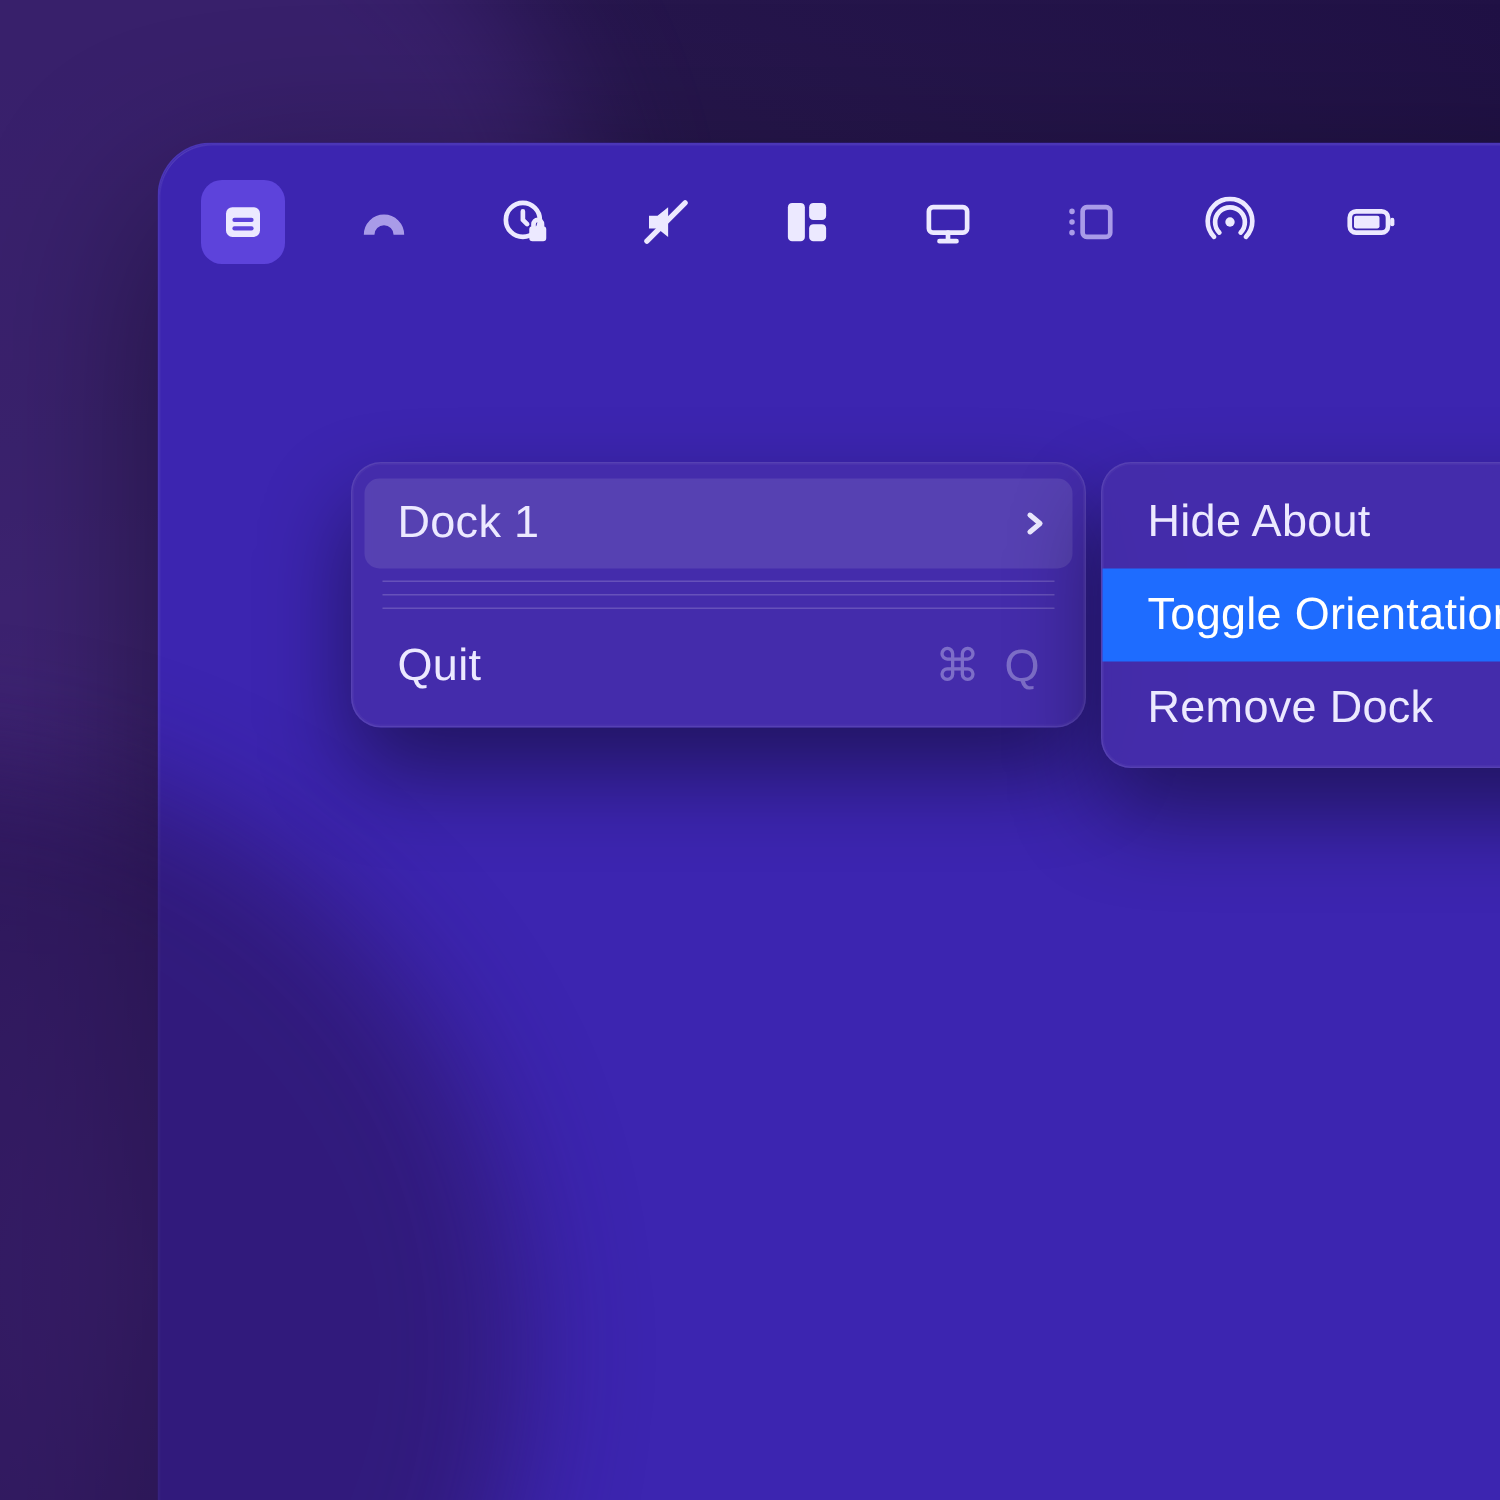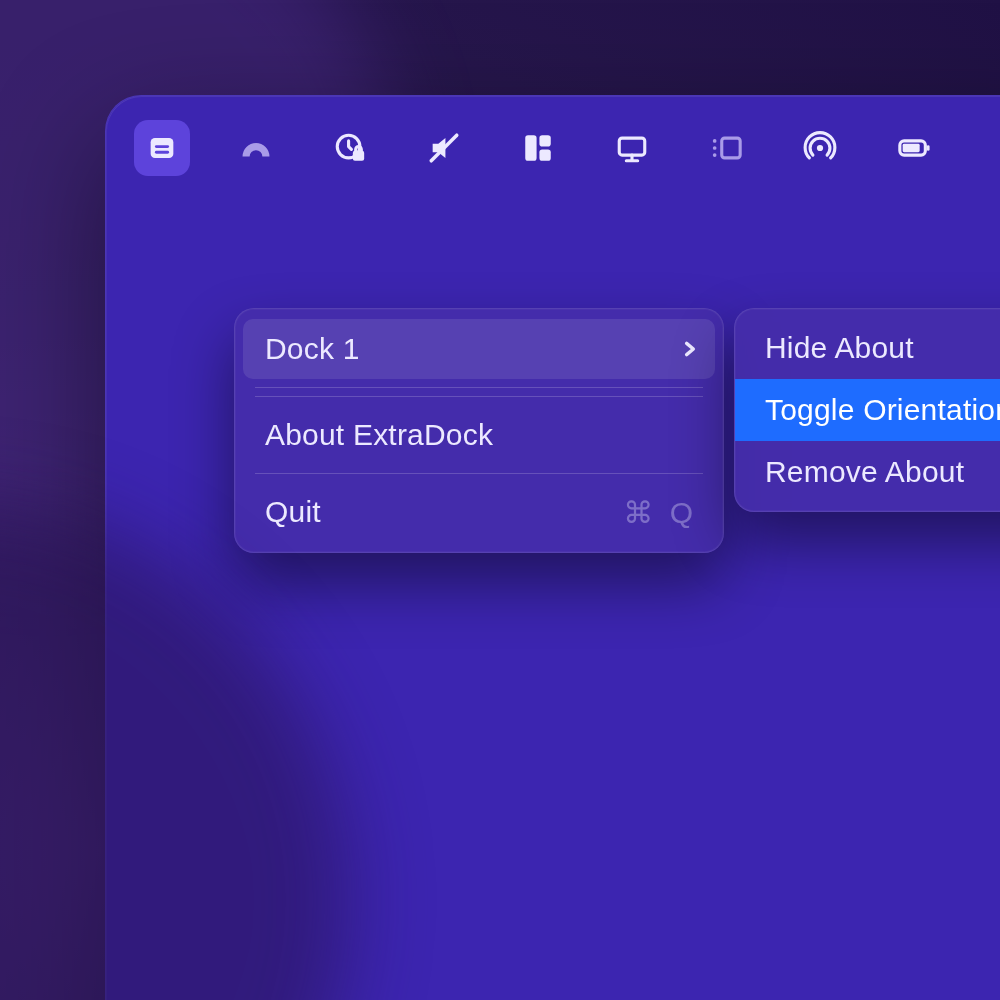--- a/index.html
+++ b/index.html
@@ -153,37 +153,34 @@
     <div class="item hover">
       <span>Dock 1</span>
       <span class="right">
           <svg class="chevron" viewBox="0 0 16 16">
             <path d="M5 3l6 5-6 5"></path>
           </svg>
         </span>
     </div>
     <div class="sep"></div>
     <div class="sep"></div>
-    <div class="item">
-      <span>About ExtraDock</span>
-    </div>
     <div class="sep"></div>
     <div class="item">
       <span>Quit</span>
       <span class="right">
           <span class="shortcut">⌘ Q</span>
         </span>
     </div>
   </div>
 
   <div class="menu sub">
     <div class="item">
       <span>Hide About</span>
     </div>
     <div class="item selected">
       <span>Toggle Orientation</span>
     </div>
     <div class="item">
-      <span>Remove About</span>
+      <span>Remove Dock</span>
     </div>
   </div>
 
 </div>
 
 </body></html>

